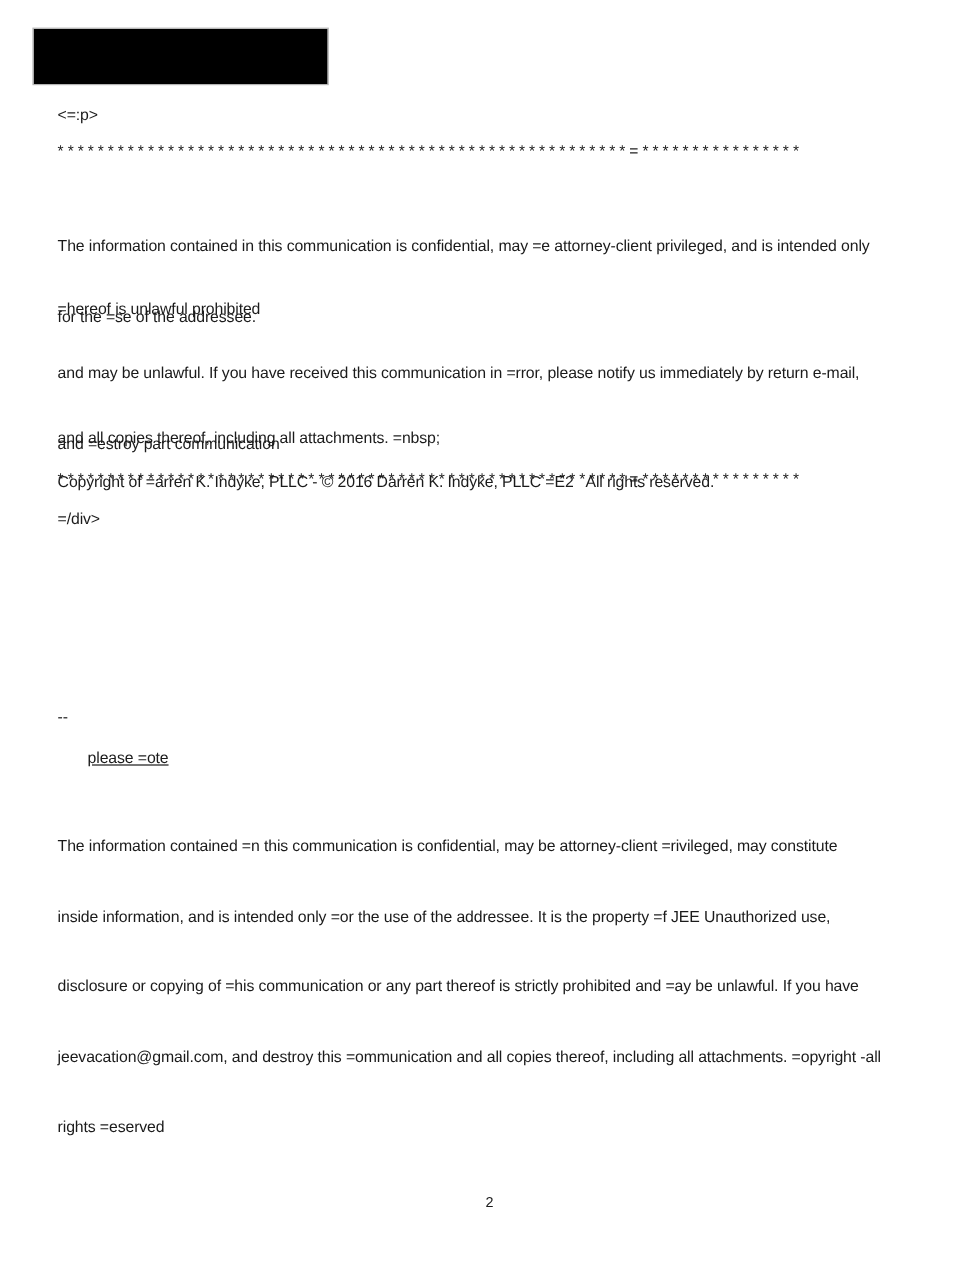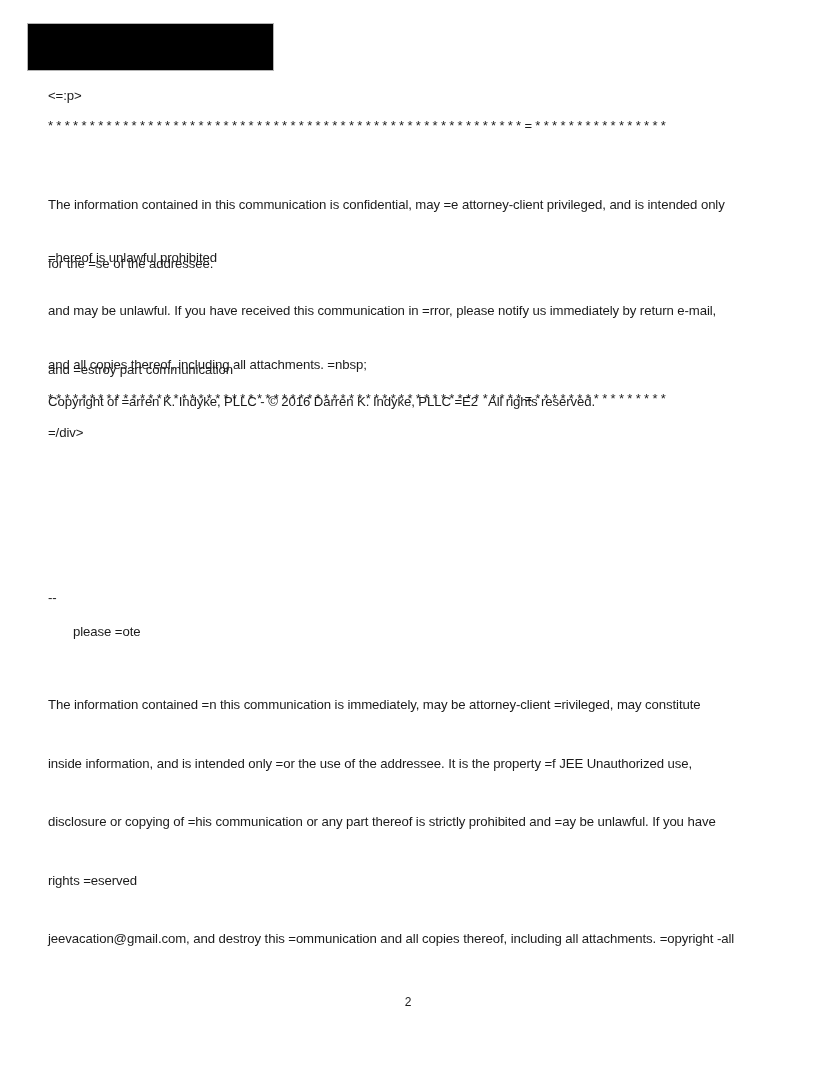--- a/index.html
+++ b/index.html
@@ -83,24 +83,24 @@
 <div class="abs txt para" style="top:353px;">
   <div class="line">Copyright of =arren K. Indyke, PLLC - © 2016 Darren K. Indyke, PLLC =E2   All rights reserved.</div>
 </div>
 
 <div class="abs txt stars" style="top:389px;">*********************************************************=****************</div>
 
 <div class="abs txt" style="top:423px;">=/div&gt;</div>
 
 <div class="abs txt" style="top:588px;">--</div>
 
-<div class="abs txt" style="top:622px; left:73px;">please =ote</div>
+<div class="abs txt" style="top:622px; left:73px;text-decoration:underline;">please =ote</div>
 
 <div class="abs txt para" style="top:656px;">
-  <div class="line">The information contained =n this communication is immediately, may be attorney-client =rivileged, may constitute</div>
+  <div class="line">The information contained =n this communication is confidential, may be attorney-client =rivileged, may constitute</div>
   <div class="line">inside information, and is intended only =or the use of the addressee. It is the property =f JEE Unauthorized use,</div>
   <div class="line">disclosure or copying of =his communication or any part thereof is strictly prohibited and =ay be unlawful. If you have</div>
+  <div class="line">jeevacation@gmail.com, and destroy this =ommunication and all copies thereof, including all attachments. =opyright -all</div>
   <div class="line">rights =eserved</div>
-  <div class="line">jeevacation@gmail.com, and destroy this =ommunication and all copies thereof, including all attachments. =opyright -all</div>
 </div>
 
 <div class="abs txt page-number">2</div>
 <div class="abs txt bates">EFTA_R1_01320739</div>
 
 </body></html>

